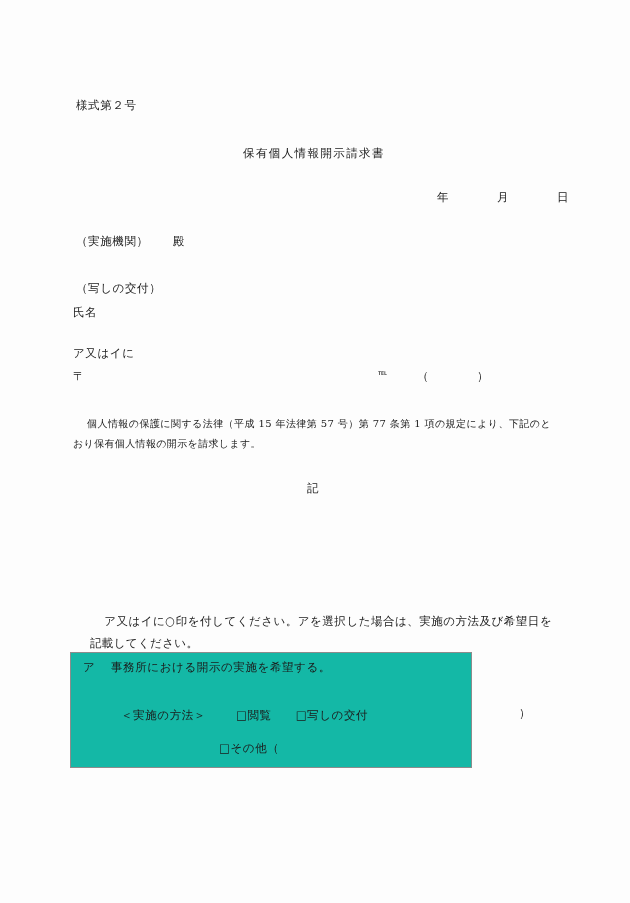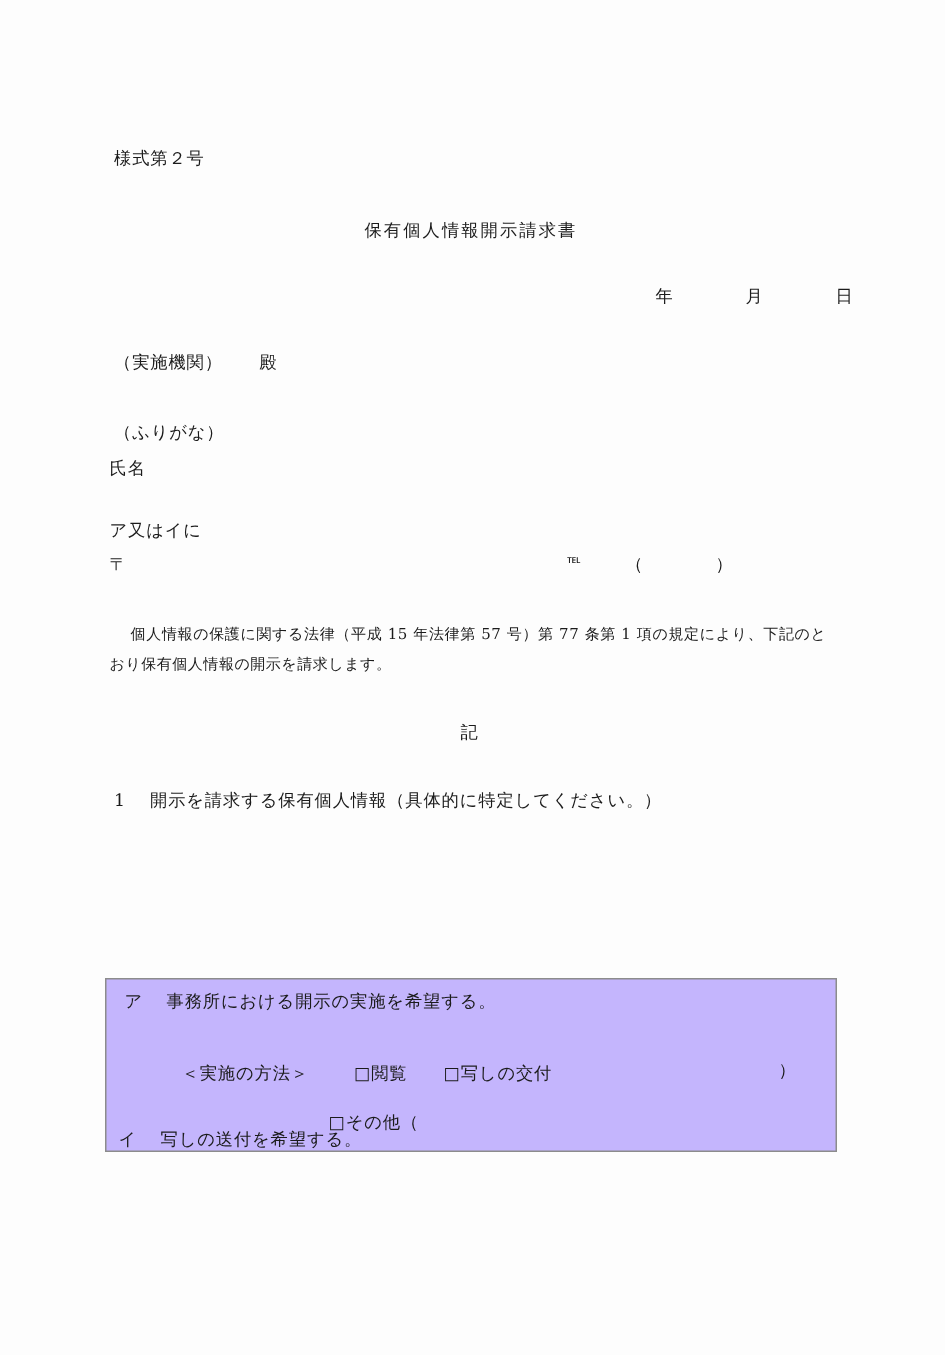--- a/index.html
+++ b/index.html
@@ -72,25 +72,25 @@
   .item2-sub .indent { display: inline-block; width: 14px; }
   .uline { text-decoration: underline; text-underline-offset: 2px; }
 
   .num { display: inline-block; width: 24px; }
 
   
   .optbox {
     position: absolute;
     left: 70px;
     top: 652px;
-    width: 488px;
+    width: 402px;
     height: 116px;
     border: 1px solid #8c8c8c;
     box-sizing: border-box;
-    background: #c4b5fd;
+    background: #14b8a6;
   }
   .bl {
     position: absolute;
     white-space: pre;
     font-size: 11.5px;
     letter-spacing: 0.6px;
   }
   .bl-a       { left: 12px;  top: 7px;  }
   .bl-method  { left: 50px;  top: 30px; margin-top: 25px; }
   .bl-other   { left: 148px; top: 53px; margin-top: 35px; }
@@ -105,41 +105,40 @@
 <div class="page">
 
   <div class="ln form-no">様式第２号</div>
 
   <div class="ln doc-title">保有個人情報開示請求書</div>
 
   <div class="ln date-line">年　　　　月　　　　日</div>
 
   <div class="ln agency-line">（実施機関）　　殿</div>
 
-  <div class="ln furigana">（ふりがな）</div>
+  <div class="ln furigana">（写しの交付）</div>
   <div class="ln name-label">氏名</div>
 
   <div class="ln addr-label">ア又はイに</div>
   <div class="ln postal">〒</div>
   <div class="ln tel-mark">℡</div>
   <div class="ln tel-paren">（　　　　）</div>
 
   <div class="para"><span class="indent"></span><span>個人情報の保護に関する法律（平成 15 年法律第 57 号）第 77 条第 1 項の規定により、下記のとおり保有個人情報の開示を請求します。</span></div>
 
   <div class="ln ki">記</div>
 
-  <div class="ln item1"><span class="num">1</span><span>開示を請求する保有個人情報（具体的に特定してください。）</span></div>
 
 
+  <div class="item2-sub"><span class="indent"></span><span>ア又はイに○印を付してください。アを選択した場合は、実施の方法及び希望日を記載してください。</span></div>
 
   <div class="optbox">
     <div class="bl bl-a"><span class="mk">ア</span><span>事務所における開示の実施を希望する。</span></div>
 
     <div class="bl bl-method"><span>＜実施の方法＞</span><span style="display:inline-block;width:30px"></span><span>□閲覧</span><span style="display:inline-block;width:24px"></span><span>□写しの交付</span></div>
 
     <div class="bl bl-other">□その他（</div>
     <div class="bl bl-other-close">）</div>
 
 
-    <div class="bl bl-i"><span class="mk">イ</span><span>写しの送付を希望する。</span></div>
   </div>
 
 </div>
 
 </body></html>

